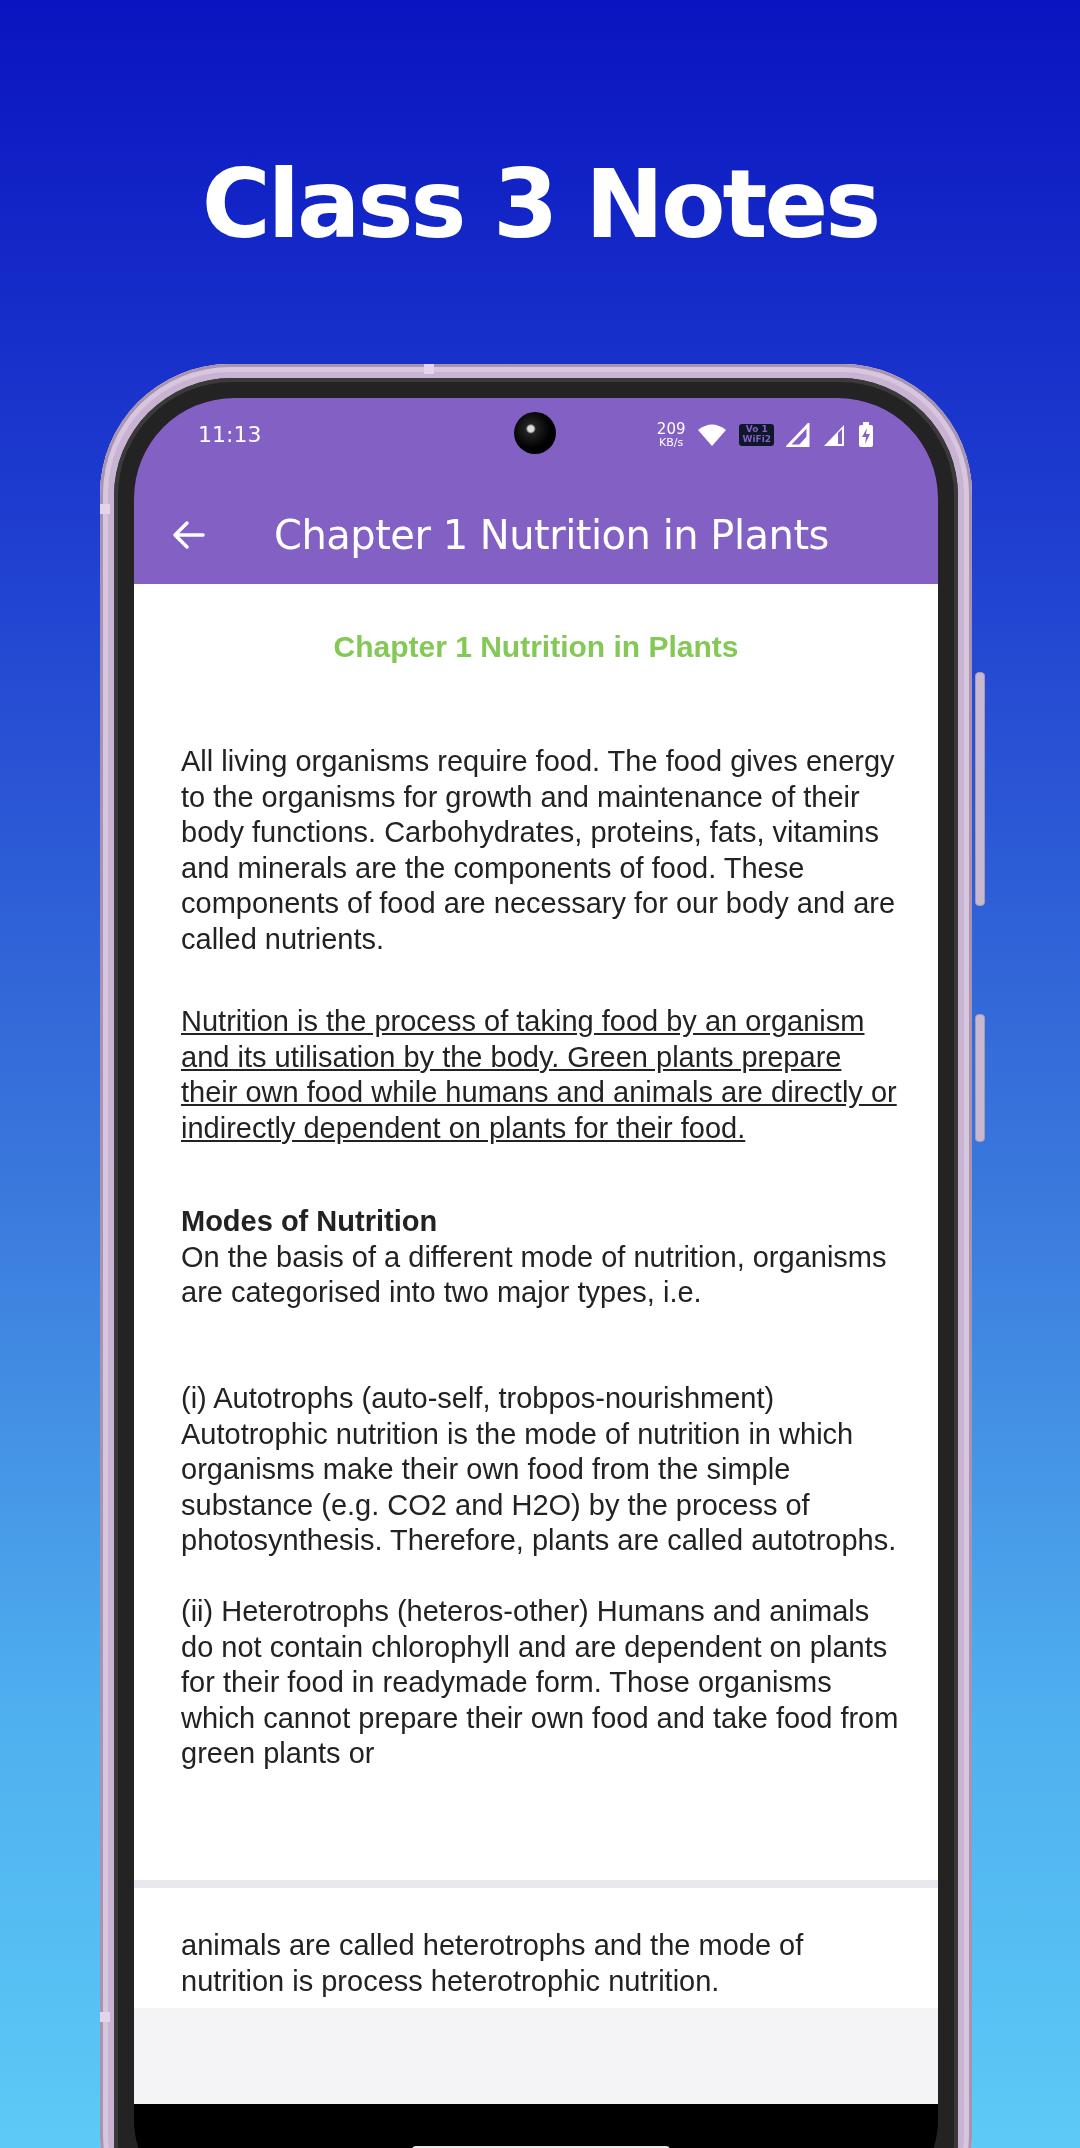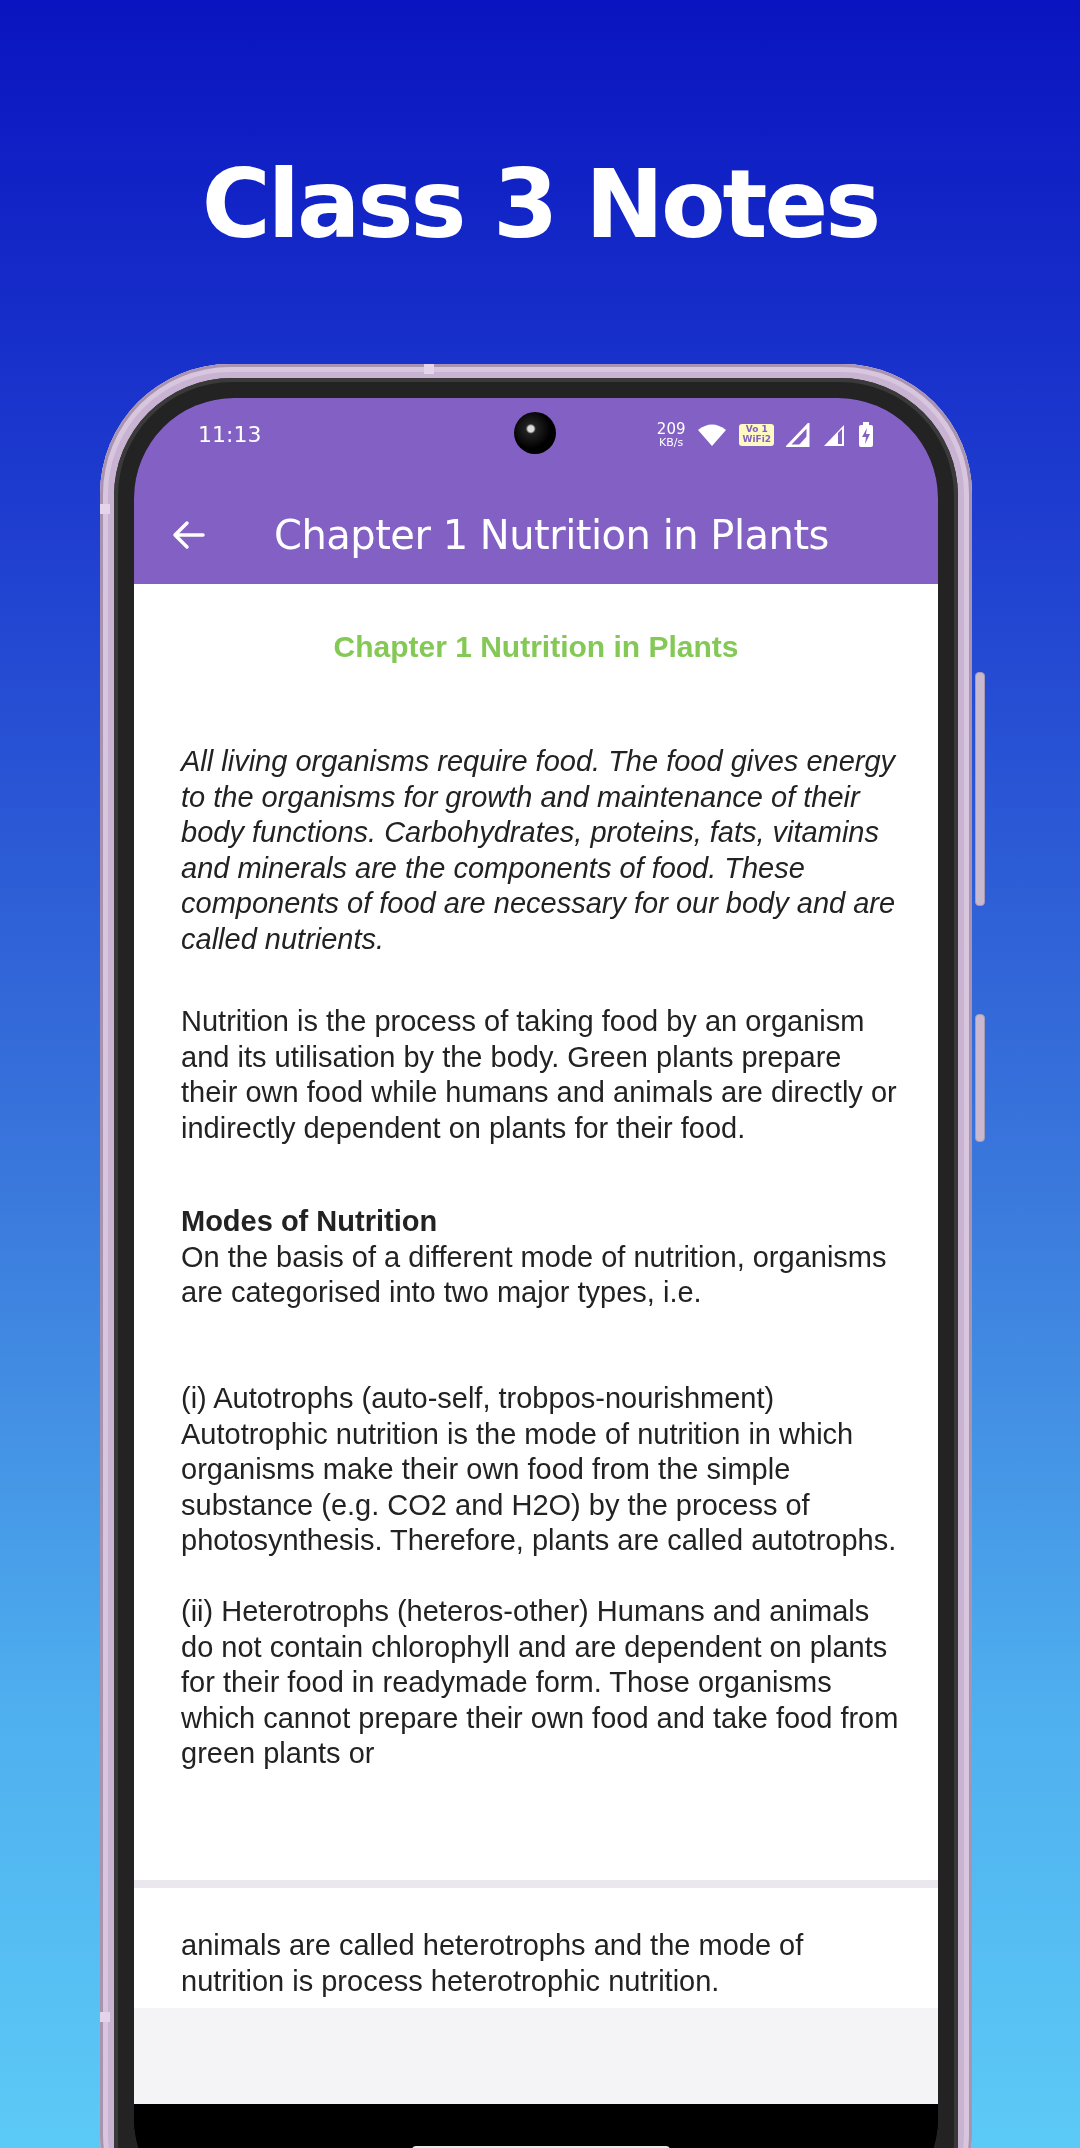--- a/index.html
+++ b/index.html
@@ -36,21 +36,21 @@
     .appbar-area { position:absolute; left:0; top:0; width:804px; height:186px; background:#8360c3; }
     .status-time { position:absolute; left:64px; top:24px; color:#fff; font-size:22px; font-family:"DejaVu Sans", sans-serif; }
     .camera {
       position:absolute; left:380px; top:14px; width:42px; height:42px; border-radius:50%;
       background: radial-gradient(circle at 40% 40%, #ddd 0 3px, #222 5px, #000 20px);
     }
     .status-icons { position:absolute; right:64px; top:24px; display:flex; align-items:center; gap:12px; color:#fff; }
     .net-speed { display:flex; flex-direction:column; align-items:center; font-family:"DejaVu Sans", sans-serif; line-height:1; }
     .net-speed .v { font-size:15px; }
     .net-speed .u { font-size:11px; }
-    .vowifi { border:0; background:#fef9c3; color:#8360c3; font-size:9px; font-weight:bold; padding:1px 3px; border-radius:3px; line-height:1.1; font-family:"DejaVu Sans", sans-serif; text-align:center; }
+    .vowifi { border:0; background:#0f172a; color:#8360c3; font-size:9px; font-weight:bold; padding:1px 3px; border-radius:3px; line-height:1.1; font-family:"DejaVu Sans", sans-serif; text-align:center; }
     .icon-svg { display:block; }
     .toolbar { position:absolute; left:0; top:88px; width:804px; height:98px; display:flex; align-items:center; }
     .back-btn { width:70px; height:70px; margin-left:20px; display:flex; align-items:center; justify-content:center; }
     .toolbar-title { margin-left:50px; color:#fff; font-size:40px; font-family:"DejaVu Sans", sans-serif; letter-spacing:-0.5px; }
     .content {
       position:absolute; left:0; top:186px; width:804px; height:1300px; background:#fff;
     }
     .doc-heading {
       text-align:center; color:#84c856; font-weight:bold; font-size:30px; margin-top:46px;
     }
@@ -118,22 +118,22 @@
         <svg class="icon-svg" width="36" height="36" viewBox="0 0 36 36">
             <path d="M32 18 H5 M16 6 L4 18 L16 30" fill="none" stroke="#fff" stroke-width="3.5" stroke-linecap="round" stroke-linejoin="round"></path>
           </svg>
       </div>
       <div class="toolbar-title">Chapter 1 Nutrition in Plants</div>
     </div>
   </div>
 
   <div class="content">
     <div class="doc-heading">Chapter 1 Nutrition in Plants</div>
-    <div class="para" style="top:160px;font-style:italic;">All living organisms require food. The food gives energy to the organisms for growth and maintenance of their body functions. Carbohydrates, proteins, fats, vitamins and minerals are the components of food. These components of food are necessary for our body and are called nutrients.</div>
-    <div class="para" style="top:420px;">Nutrition is the process of taking food by an organism and its utilisation by the body. Green plants prepare their own food while humans and animals are directly or indirectly dependent on plants for their food.</div>
+    <div class="para" style="top:160px;">All living organisms require food. The food gives energy to the organisms for growth and maintenance of their body functions. Carbohydrates, proteins, fats, vitamins and minerals are the components of food. These components of food are necessary for our body and are called nutrients.</div>
+    <div class="para" style="top:420px;text-decoration:underline;">Nutrition is the process of taking food by an organism and its utilisation by the body. Green plants prepare their own food while humans and animals are directly or indirectly dependent on plants for their food.</div>
     <div class="para" style="top:620px;">
       <b>Modes of Nutrition</b><br>
       <span>On the basis of a different mode of nutrition, organisms are categorised into two major types, i.e.</span>
     </div>
     <div class="para" style="top:797px;">(i) Autotrophs (auto-self, trobpos-nourishment) Autotrophic nutrition is the mode of nutrition in which organisms make their own food from the simple substance (e.g. CO2 and H2O) by the process of photosynthesis. Therefore, plants are called autotrophs.</div>
     <div class="para" style="top:1010px;">(ii) Heterotrophs (heteros-other) Humans and animals do not contain chlorophyll and are dependent on plants for their food in readymade form. Those organisms which cannot prepare their own food and take food from green plants or</div>
   </div>
 
   <div class="divider"></div>
   <div class="content2">

